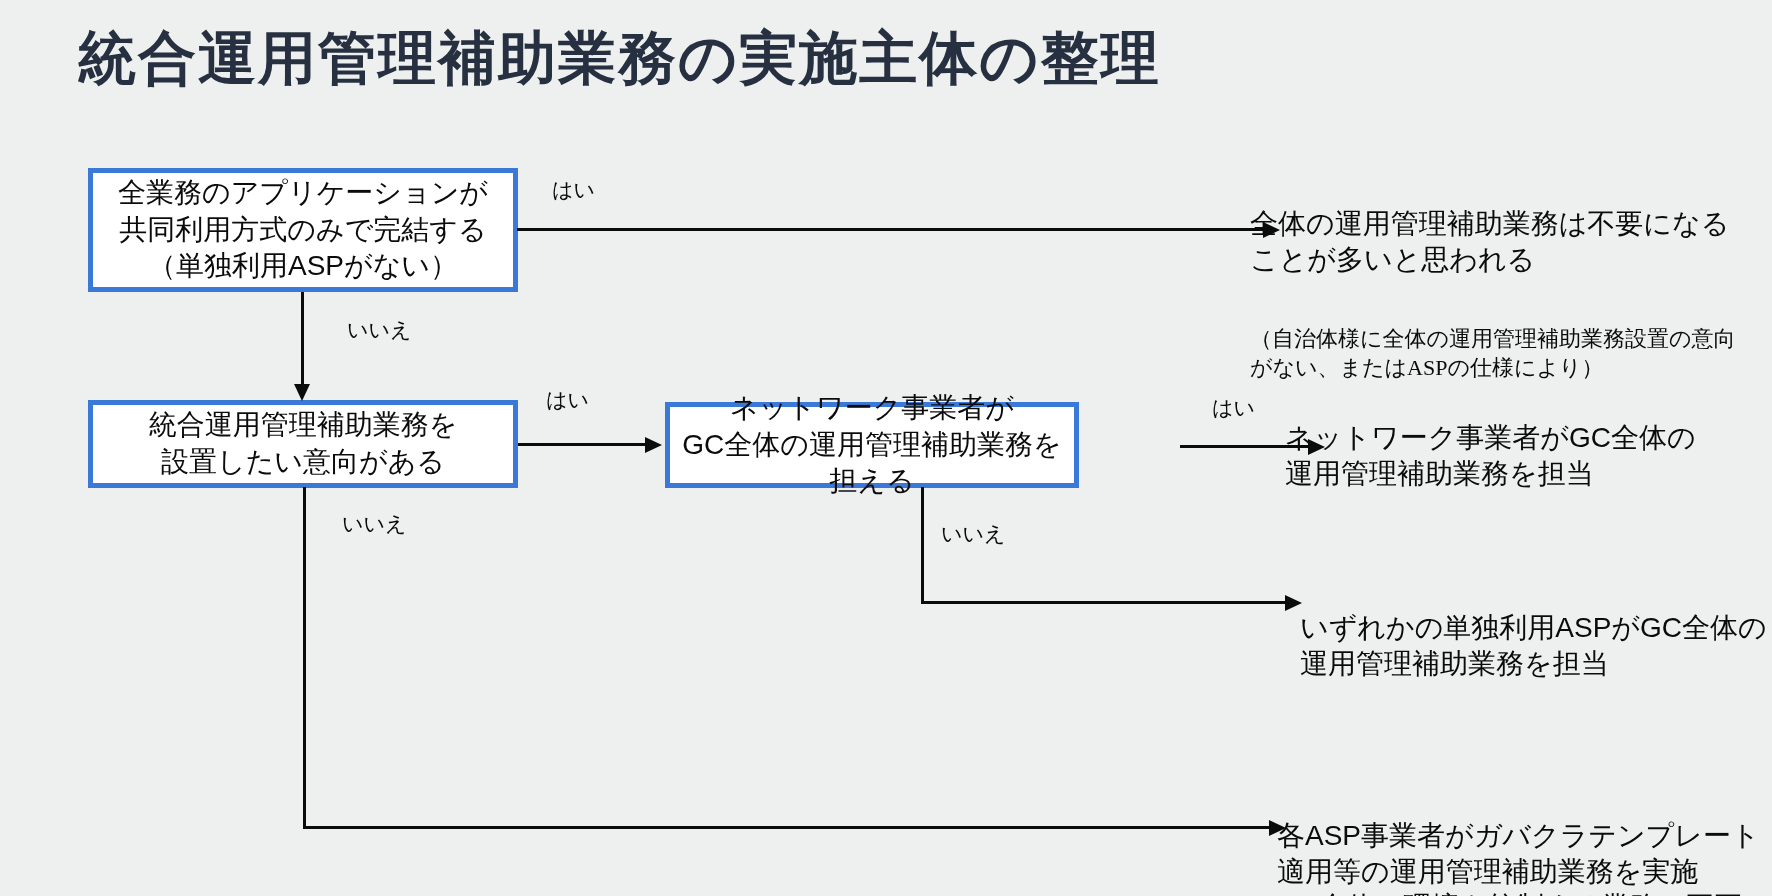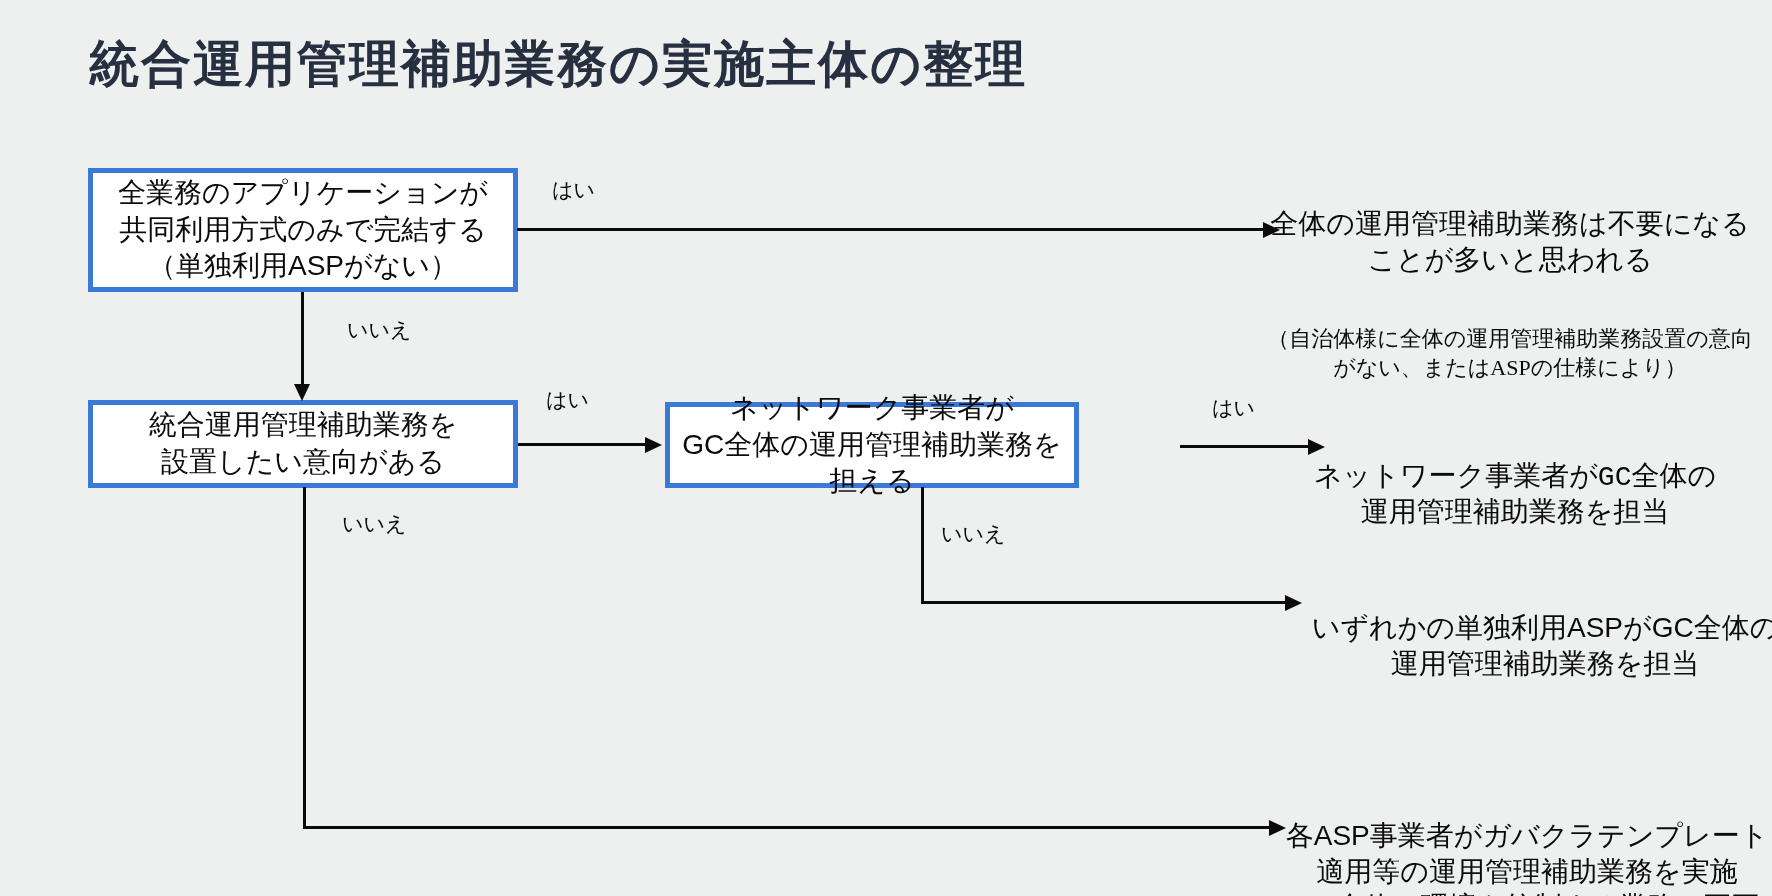--- a/index.html
+++ b/index.html
@@ -2,40 +2,40 @@
 <html><head>
 <meta charset="utf-8">
 <style>
   html,body{margin:0;padding:0;}
   body{background:#eef0ef;}
   .canvas{
     position:relative;width:1772px;height:896px;background:#eef0ef;
     font-family:"Liberation Sans",sans-serif;overflow:hidden;color:#0b0b0b;
   }
   .title{
-    position:absolute;left:78px;top:20px;margin:11px;
-    font-size:50px;font-weight:900;letter-spacing:2px;color:#273040;
+    position:absolute;left:78px;top:20px;margin:0;
+    font-size:58px;font-weight:900;letter-spacing:2px;color:#273040;
     white-space:nowrap;
   }
   .qbox{
     position:absolute;box-sizing:border-box;background:#ffffff;
     border:5px solid #3b79d9;
     display:flex;align-items:center;justify-content:center;
     text-align:center;font-size:28px;line-height:1.32;
     white-space:pre-line;color:#0b0b0b;
   }
   .edge-label{position:absolute;font-size:21px;color:#0b0b0b;white-space:nowrap;}
   .hline{position:absolute;height:3px;background:#0b0b0b;}
   .vline{position:absolute;width:3px;background:#0b0b0b;}
   .head-right{position:absolute;width:0;height:0;
     border-left:17px solid #0b0b0b;border-top:8px solid transparent;border-bottom:8px solid transparent;}
   .head-down{position:absolute;width:0;height:0;
     border-top:17px solid #0b0b0b;border-left:8px solid transparent;border-right:8px solid transparent;}
   .outcome{
-    position:absolute;text-align:center;font-size:28px;line-height:1.28;
+    position:absolute;font-size:28px;line-height:1.28;
     white-space:pre-line;color:#0b0b0b;
   }
   .outcome .note{font-size:22px;line-height:1.32;margin-top:11px;white-space:pre-line;font-family:Liberation Serif, serif;}
 </style>
 </head>
 <body>
 
 <div class="canvas">
 
   <h1 class="title">統合運用管理補助業務の実施主体の整理</h1>
@@ -74,21 +74,21 @@
   <div class="head-right" style="left:1269px;top:820px;"></div>
   <span class="edge-label" style="left:342px;top:510px;">いいえ</span>
 
   <div class="outcome" style="left:1250px;top:170px;width:520px;">
     <div>全体の運用管理補助業務は不要になる
 ことが多いと思われる</div>
     <div class="note">（自治体様に全体の運用管理補助業務設置の意向
 がない、またはASPの仕様により）</div>
   </div>
 
-  <div class="outcome" style="left:1285px;top:424px;width:460px;font-family:Liberation Mono, monospace;">
+  <div class="outcome" style="left:1285px;top:384px;width:460px;">
     <div>ネットワーク事業者がGC全体の
 運用管理補助業務を担当</div>
   </div>
 
   <div class="outcome" style="left:1300px;top:574px;width:490px;">
     <div>いずれかの単独利用ASPがGC全体の
 運用管理補助業務を担当</div>
   </div>
 
   <div class="outcome" style="left:1277px;top:782px;width:500px;">

